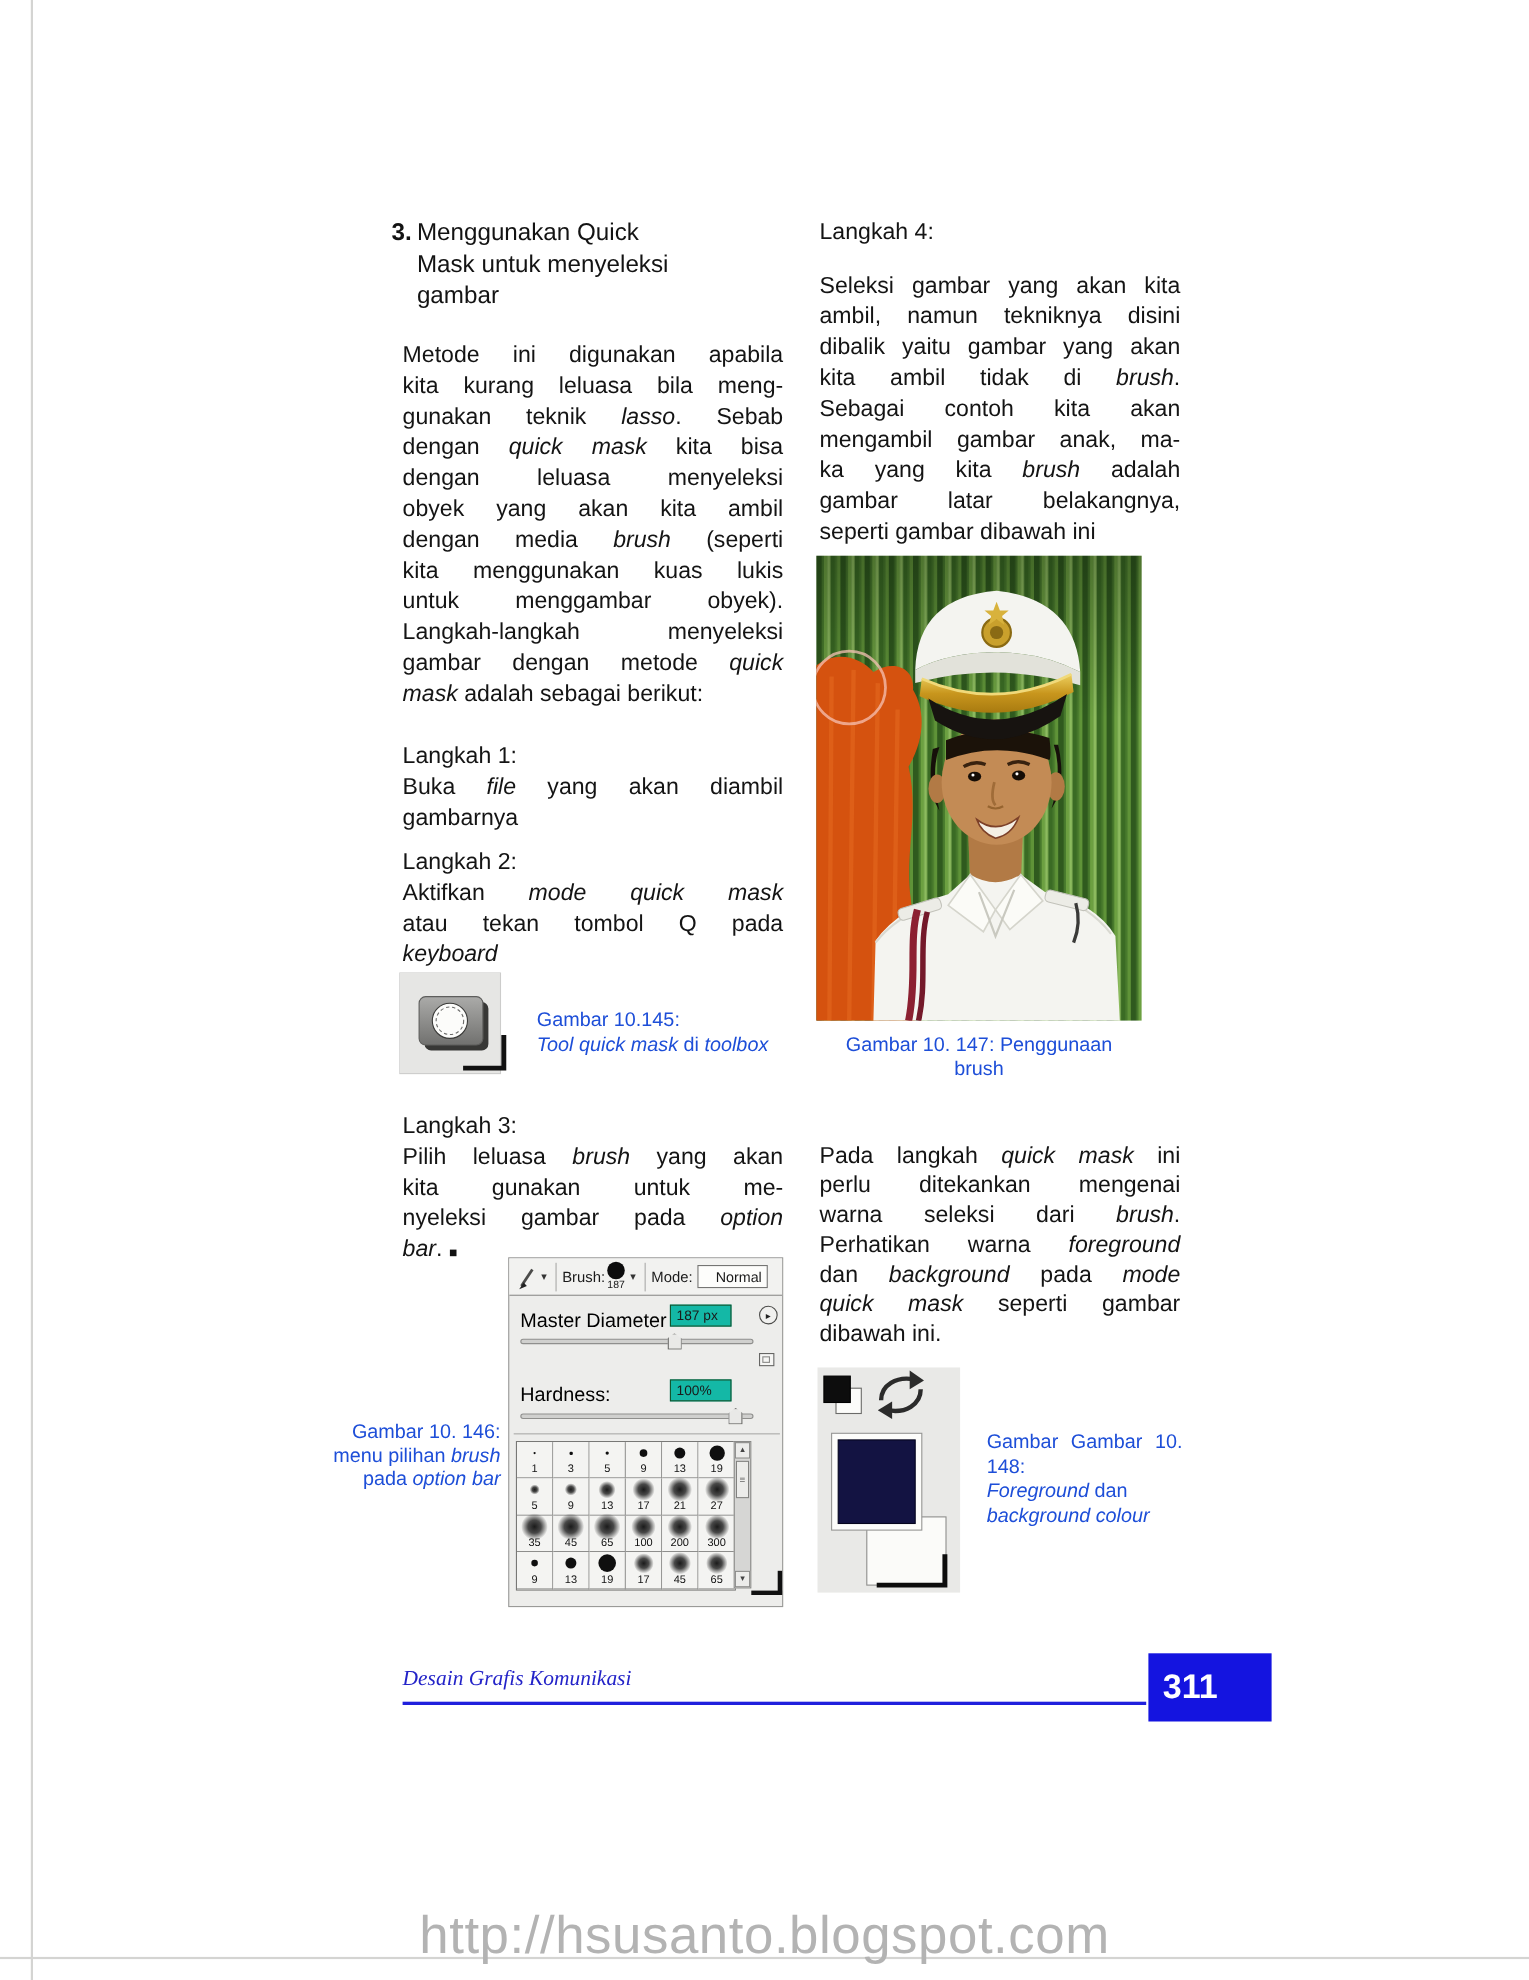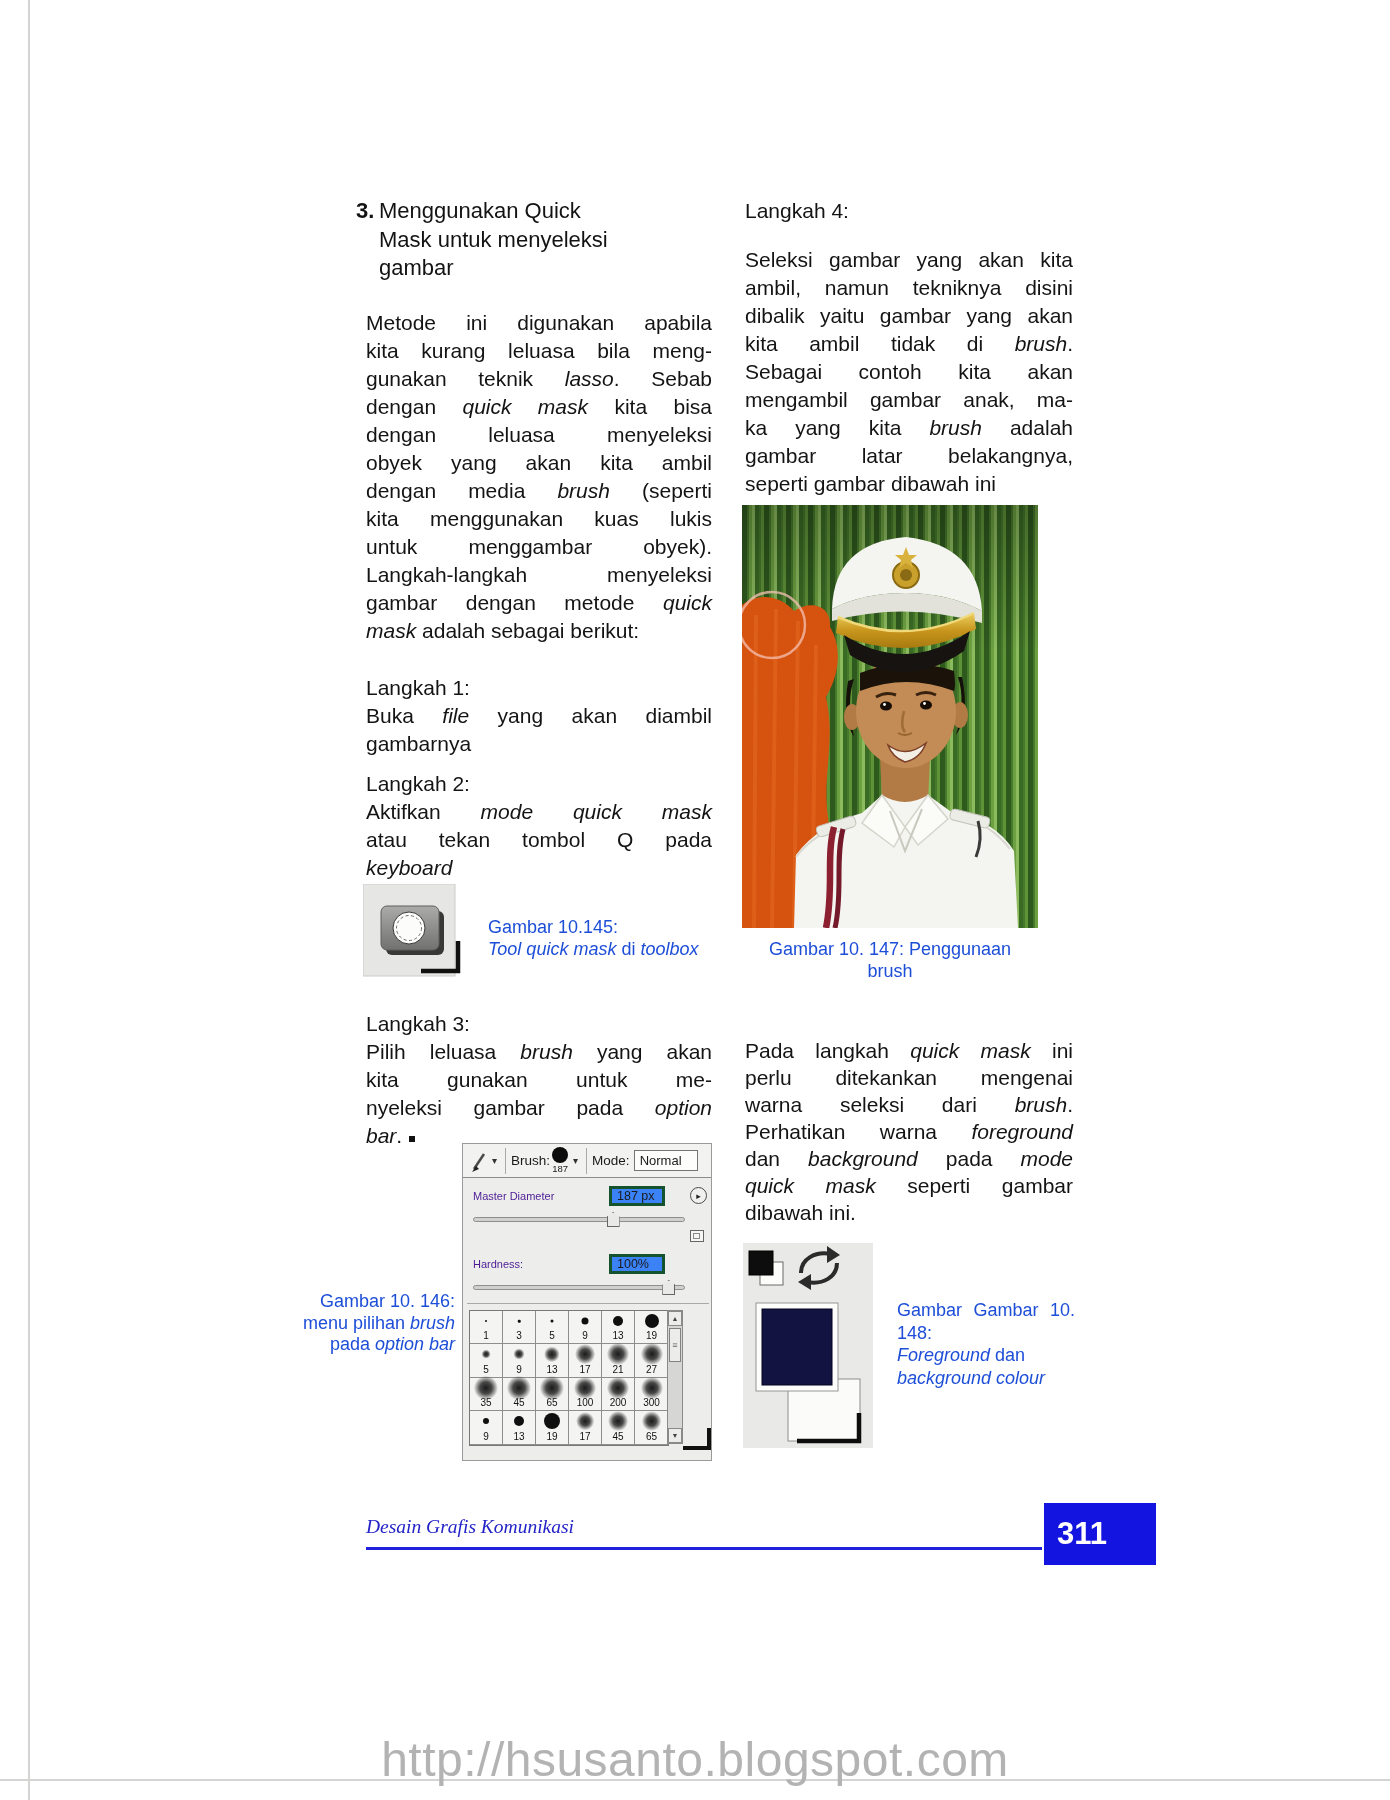--- a/index.html
+++ b/index.html
@@ -20,23 +20,23 @@
   
   .edge{background:#d4d4d2}
   
   .ps-panel{background:#ededeb;border:1px solid #9a9a98;font-size:13.5px;color:#1a1a1a}
   .ps-optionbar{position:absolute;left:0;top:0;width:100%;height:34px;background:#f2f2f0;border-bottom:1px solid #8c8c8a;display:flex;align-items:center}
   .ps-divider{width:1px;height:26px;background:#aaaaa8;margin:0 5px}
   .caret{font-size:10px;color:#333;margin:0 3px}
   .brush-preview{display:flex;flex-direction:column;align-items:center;line-height:1;margin:0 2px}
   .brush-dot{width:16px;height:16px;border-radius:50%;background:#0c0c0c}
   .brush-size{font-size:9.5px;margin-top:1px}
-  .psfield{background:#fdfdfb;border:1px solid #757573;height:21px;font-size:13px;display:flex;align-items:center;padding-left:5px}
-  .psbox{position:absolute;background:#3b82f6;border:3px solid #14532d;width:56px;height:20px;font-size:12.5px;display:flex;align-items:center;padding-left:5px}
-  .pslabel{position:absolute;font-size:11px;color:#4c1d95}
+  .psfield{background:#fdfdfb;border:1px solid #757573;height:21px;font-size:13px;display:flex;align-items:center;padding-left:16px}
+  .psbox{position:absolute;background:#14b8a6;border:1px solid #14532d;width:56px;height:20px;font-size:12.5px;display:flex;align-items:center;padding-left:5px}
+  .pslabel{position:absolute;font-size:18px;color:#000000}
   .track{position:absolute;height:5px;background:#d0d0ce;border:1px solid #8f8f8d;border-radius:3px}
   .thumb{position:absolute;top:-6px;width:13px;height:15px;background:#e9e9e7;border:1px solid #666664;clip-path:polygon(50% 0,100% 32%,100% 100%,0 100%,0 32%)}
   .roundbtn{position:absolute;width:17px;height:17px;border:1.5px solid #4a4a48;border-radius:50%;display:flex;align-items:center;justify-content:center;font-size:9px;color:#222;background:#f0f0ee}
   .preset-icon{position:absolute;width:14px;height:12px;border:1px solid #666664;background:#f6f6f4}
   .preset-icon div{position:absolute;left:2px;top:2px;width:7px;height:6px;border:1px solid #8a8a88}
   .groove{position:absolute;height:1px;background:#aaaaa8}
   .bgrid{position:absolute;display:grid;grid-template-columns:repeat(6,33px);grid-auto-rows:33.4px;border:1px solid #787876;background:#f4f4f2}
   .bcell{position:relative;border-right:1px solid #8e8e8c;border-bottom:1px solid #8e8e8c;background:#f4f4f2}
   .bcell:nth-child(6n){border-right:none}
   .dot{position:absolute;left:50%;top:10px;transform:translate(-50%,-50%);border-radius:50%;background:#0f0f0f}

